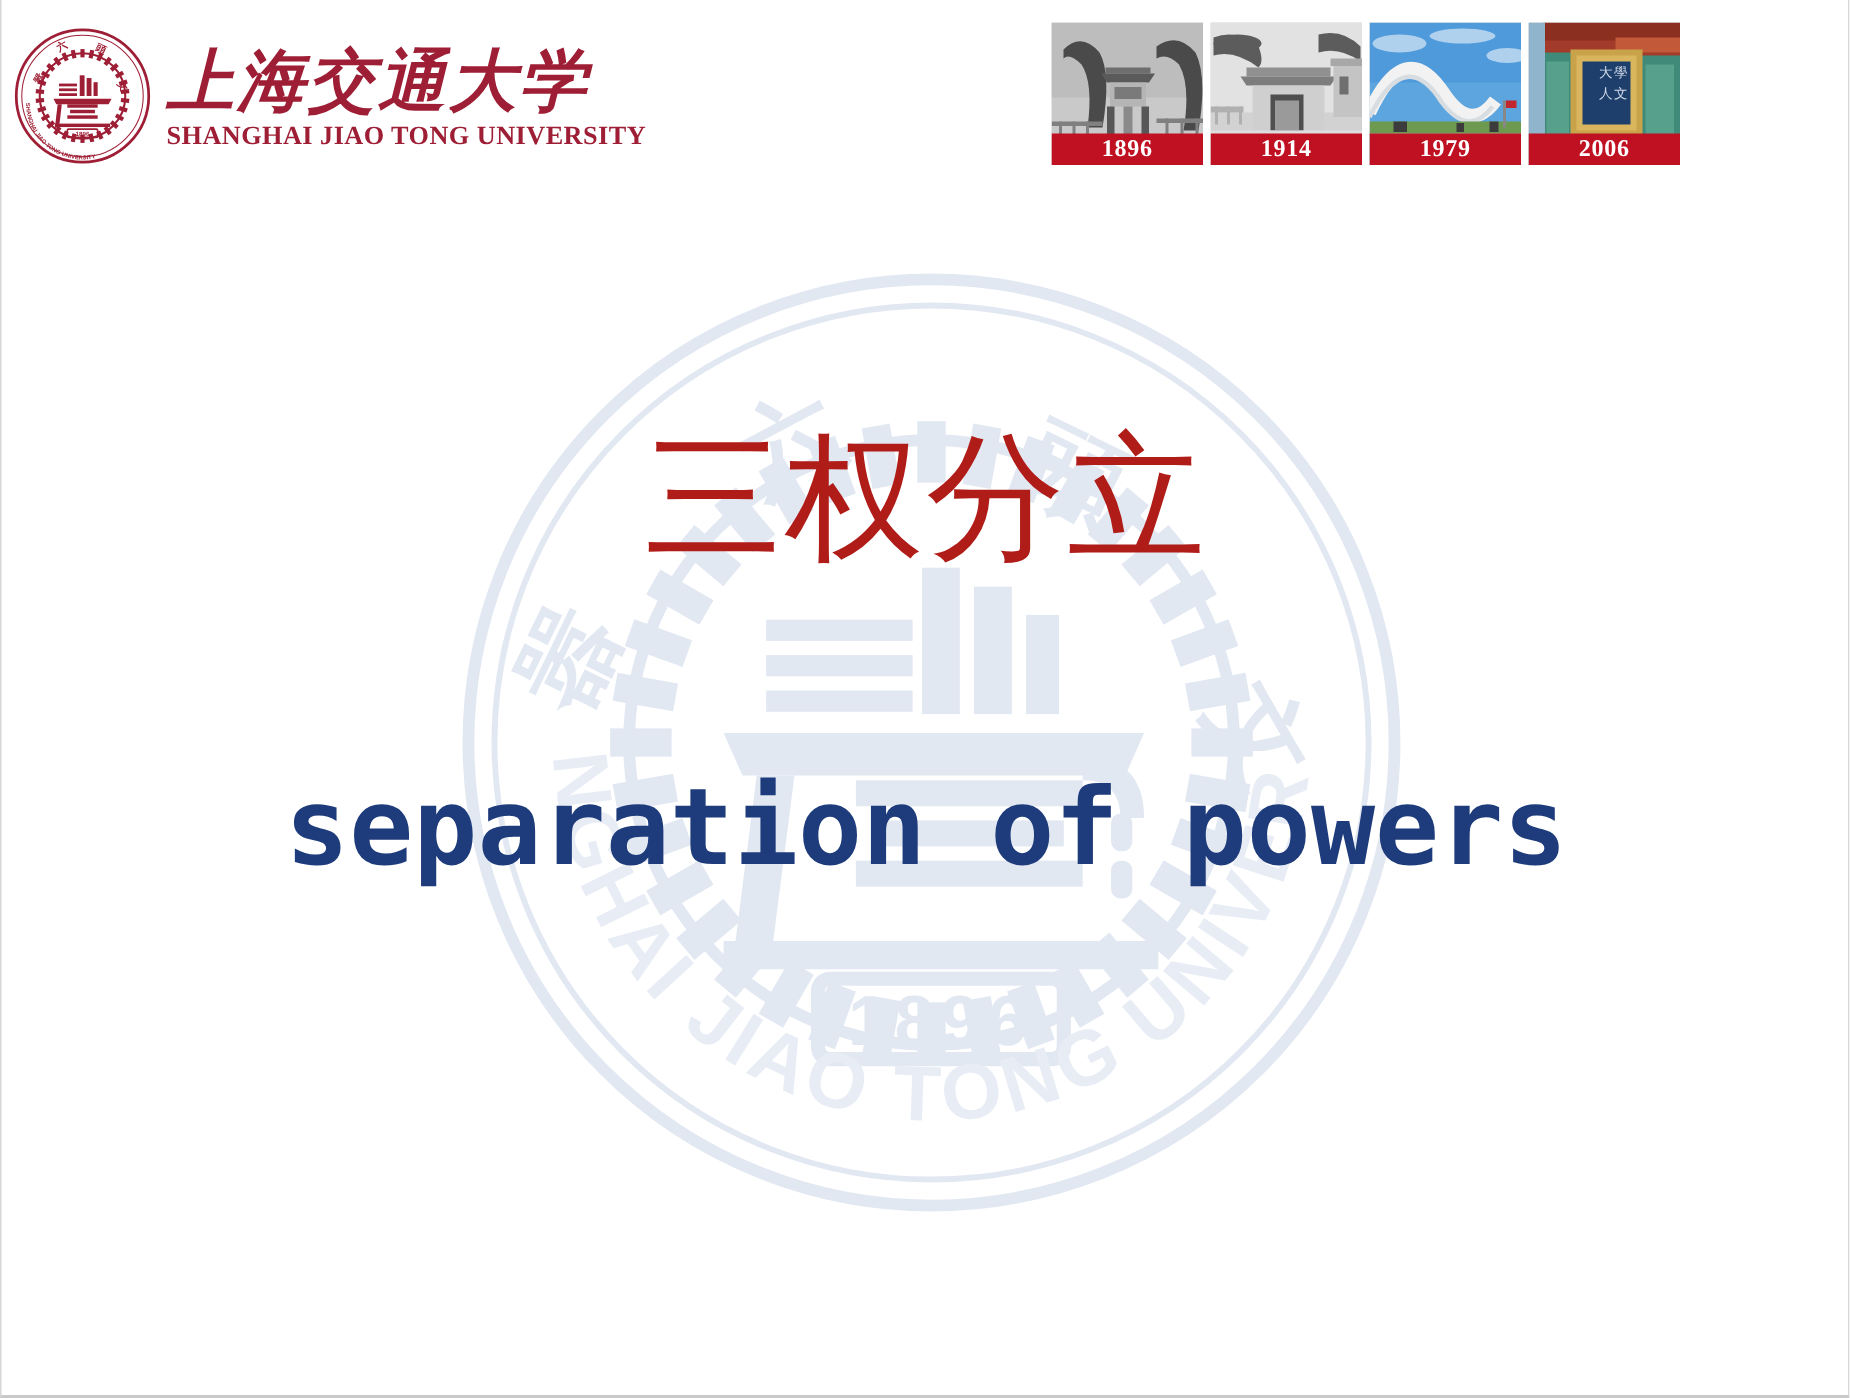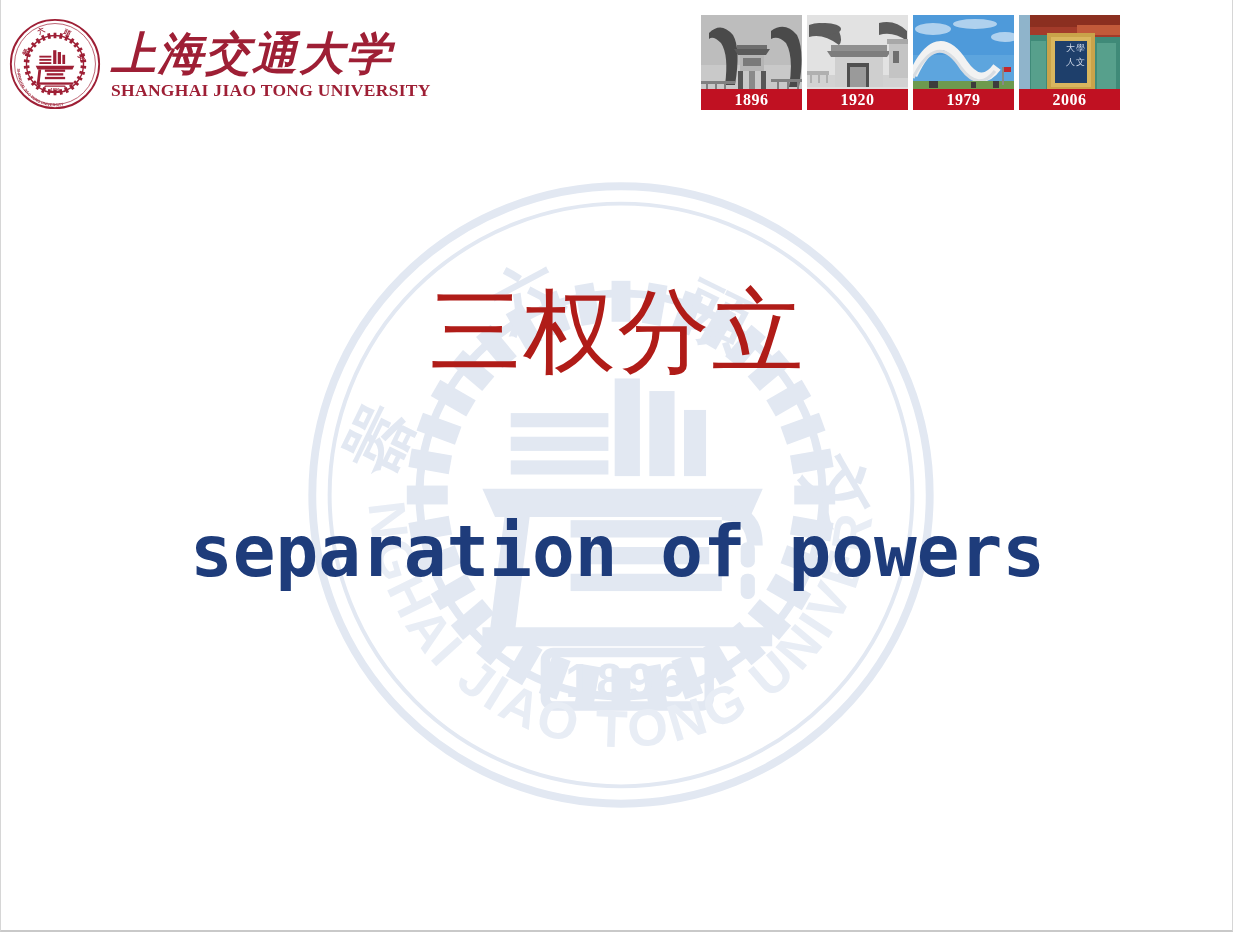--- a/index.html
+++ b/index.html
@@ -304,21 +304,21 @@
             <rect x="86" y="36" width="6" height="12" fill="#6f6f6f"></rect>
           </g>
           <g fill="#b0b0b0">
             <rect x="0" y="56" width="22" height="4"></rect>
             <rect x="3" y="56" width="2" height="12"></rect>
             <rect x="11" y="56" width="2" height="12"></rect>
             <rect x="19" y="56" width="2" height="12"></rect>
           </g>
           <rect y="72" width="101" height="23" fill="#dedede"></rect>
         </svg>
-        <div class="thumb-year">1920</div>
+        <div class="thumb-year">1914</div>
       </div>
 
       <div class="thumb">
         <svg class="thumb-img" viewBox="0 0 101 95" preserveAspectRatio="none">
           <rect width="101" height="95" fill="#5da5de"></rect>
           <rect width="101" height="40" fill="#4e9ada"></rect>
           <g fill="#ffffff" opacity="0.55">
             <ellipse cx="20" cy="14" rx="18" ry="6"></ellipse>
             <ellipse cx="62" cy="9" rx="22" ry="5"></ellipse>
             <ellipse cx="92" cy="22" rx="14" ry="5"></ellipse>

